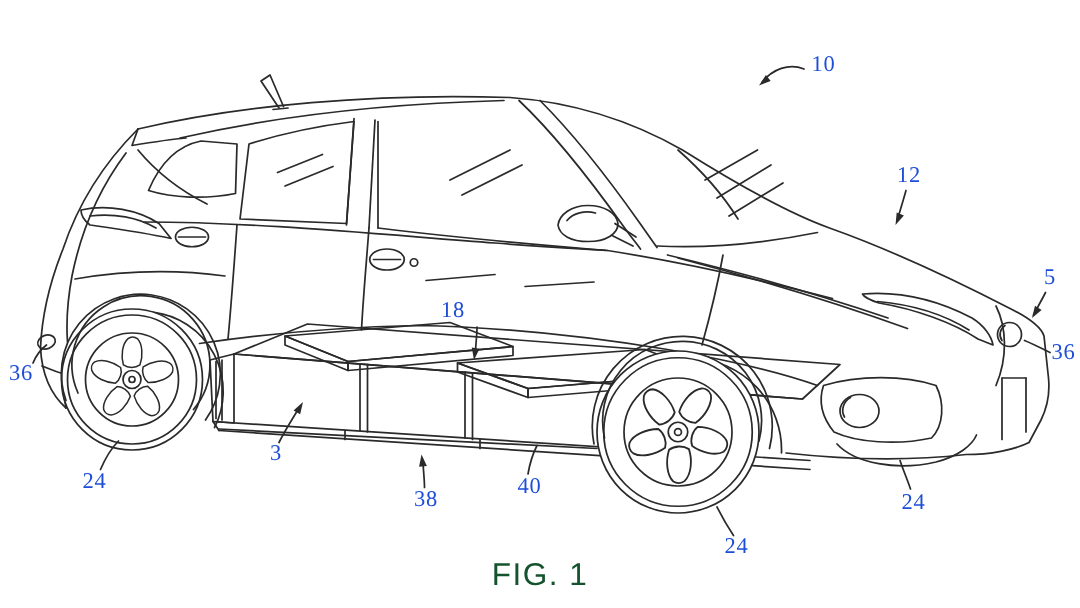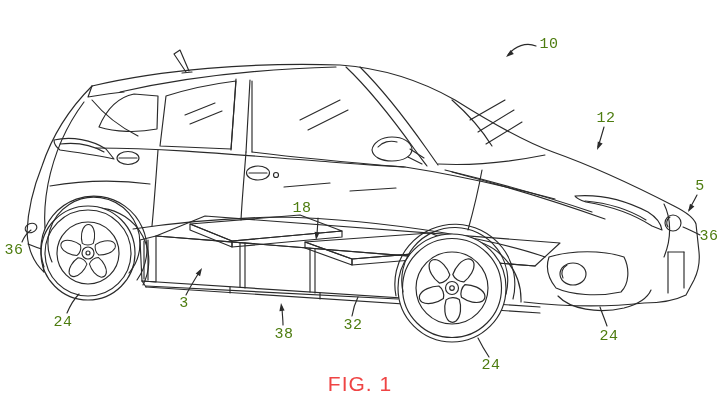--- a/index.html
+++ b/index.html
@@ -3,26 +3,26 @@
 <meta charset="utf-8">
 <style>
   html,body{margin:0;padding:0;background:#ffffff;}
   .figure-canvas{
     position:relative;width:720px;height:405px;background:#ffffff;
     overflow:hidden;font-family:"Liberation Sans",sans-serif;
   }
   .drawing{position:absolute;left:0;top:0;}
   .ref-label{
     position:absolute;transform:translate(-50%,-50%);
-    font-size:15px;color:#4d7c0f;letter-spacing:0.5px;white-space:nowrap;
-    font-family:Liberation Mono, monospace;
+    font-size:15px;color:#1d4ed8;letter-spacing:0.5px;white-space:nowrap;
+    font-family:Liberation Serif, serif;
   }
   .fig-caption{
     position:absolute;left:360px;top:384px;transform:translate(-50%,-50%);
-    font-size:21px;color:#ef4444;letter-spacing:1px;
+    font-size:21px;color:#14532d;letter-spacing:1px;
     font-family:"Liberation Sans",sans-serif;
   }
 </style>
 </head>
 <body>
 
 <div class="figure-canvas">
 
   <svg class="drawing" width="720" height="405" viewBox="0 0 720 405" xmlns="http://www.w3.org/2000/svg">
     <g stroke="#2a2a2a" stroke-width="1.15" fill="none" stroke-linecap="round" stroke-linejoin="round">
@@ -212,18 +212,18 @@
 
   <span class="ref-label" style="left:549px;top:44px">10</span>
   <span class="ref-label" style="left:606px;top:118px">12</span>
   <span class="ref-label" style="left:700px;top:186px">5</span>
   <span class="ref-label" style="left:184px;top:303px">3</span>
   <span class="ref-label" style="left:302px;top:208px">18</span>
   <span class="ref-label" style="left:284px;top:334px">38</span>
   <span class="ref-label" style="left:63px;top:322px">24</span>
   <span class="ref-label" style="left:491px;top:365px">24</span>
   <span class="ref-label" style="left:609px;top:336px">24</span>
-  <span class="ref-label" style="left:353px;top:325px">32</span>
+  <span class="ref-label" style="left:353px;top:325px">40</span>
   <span class="ref-label" style="left:14px;top:250px">36</span>
   <span class="ref-label" style="left:709px;top:236px">36</span>
 
   <div class="fig-caption">FIG. 1</div>
 </div>
 
 </body></html>

